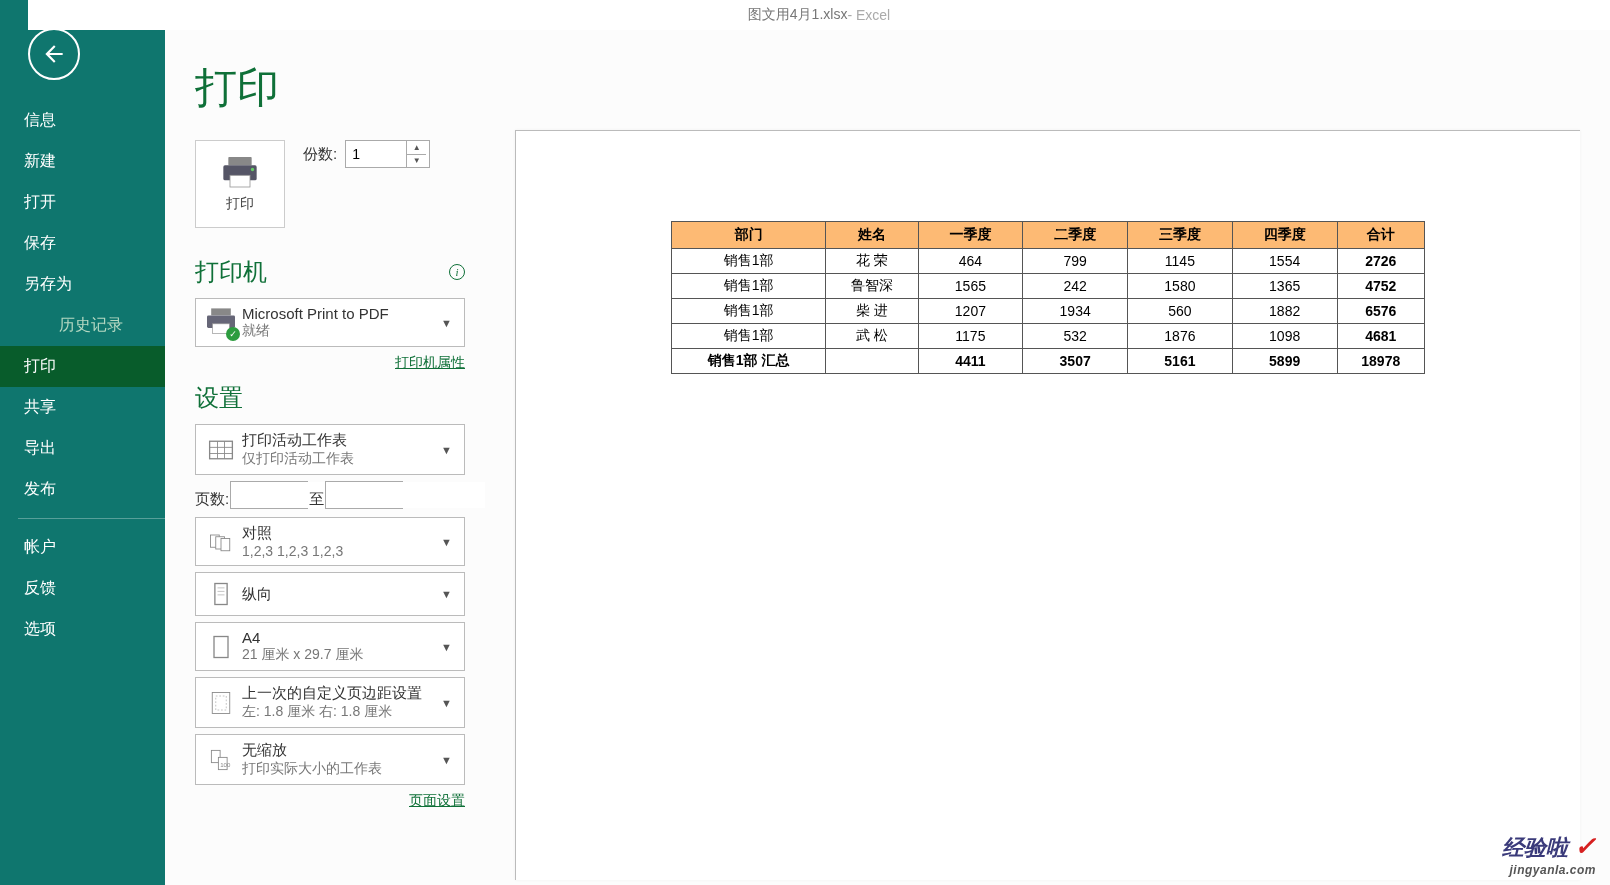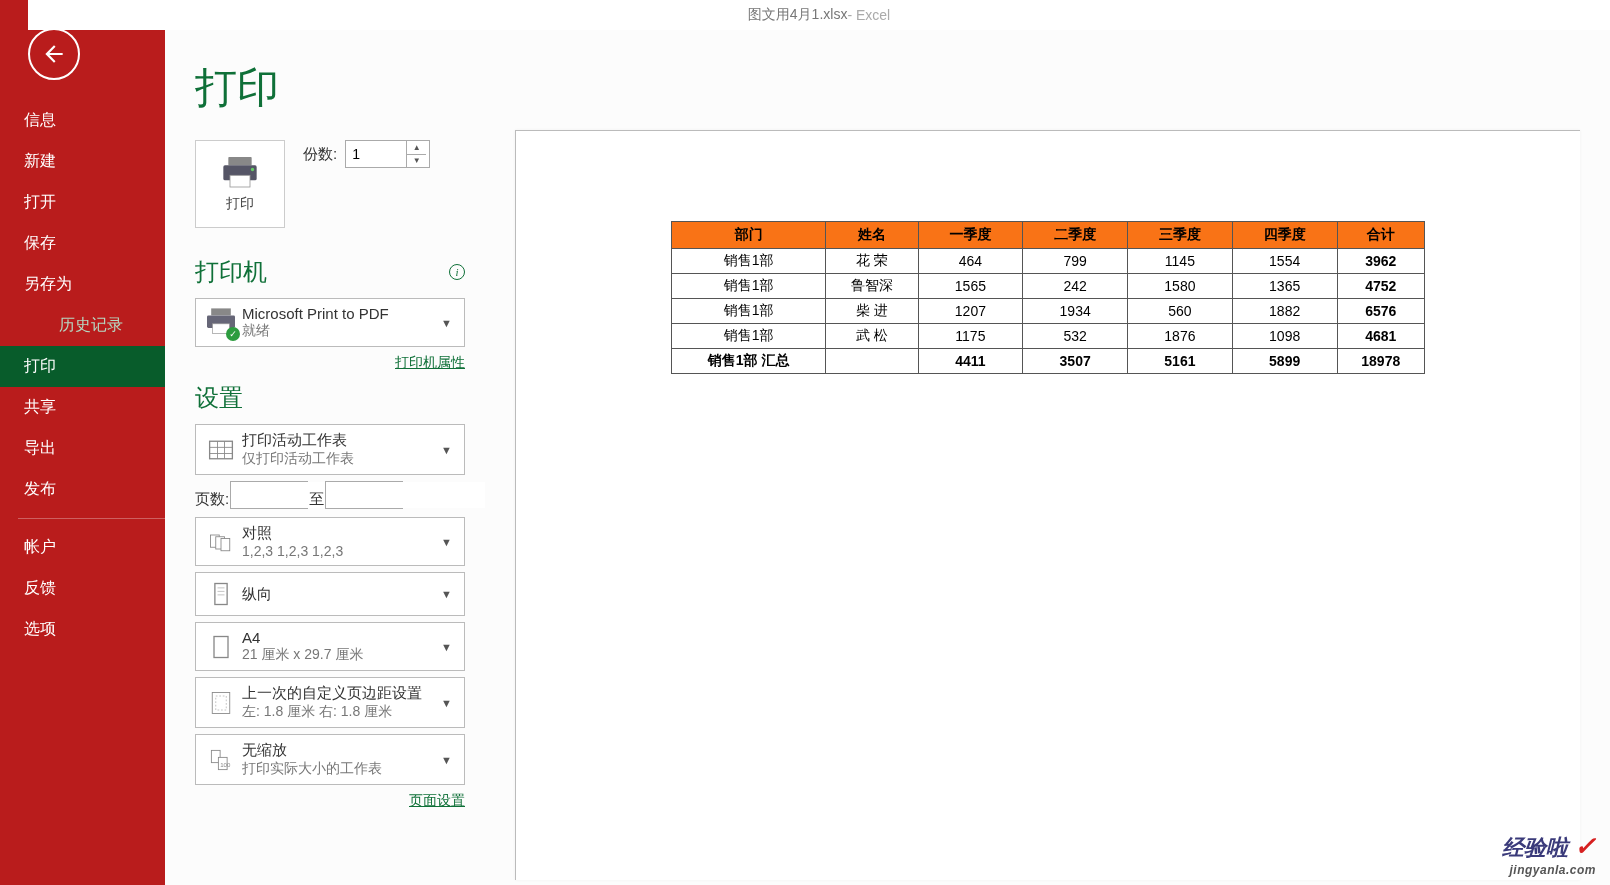--- a/index.html
+++ b/index.html
@@ -1,21 +1,21 @@
 <!DOCTYPE html>
 <html><head>
 <meta charset="utf-8">
 <style>
 * { margin: 0; padding: 0; box-sizing: border-box; font-family: "Microsoft YaHei", "Segoe UI", sans-serif; }
 body { background: #ffffff; width: 1610px; height: 885px; overflow: hidden; position: relative; }
 
 .titlebar { position: absolute; top: 0; left: 0; right: 0; height: 30px; display: flex; align-items: center; justify-content: center; font-size: 14px; color: #777; background: #fff; z-index: 5; margin-left: 28px; }
 .titlebar .light { color: #aaa; }
 
-.sidebar { position: absolute; top: 0; left: 0; width: 189px; height: 100%; background: #b91c1c; color: #fff; display: flex; flex-direction: column; padding-top: 20px; }
+.sidebar { position: absolute; top: 0; left: 0; width: 189px; height: 100%; background: #0f766e; color: #fff; display: flex; flex-direction: column; padding-top: 20px; }
 .back-btn { width: 52px; height: 52px; border: 2px solid #fff; border-radius: 50%; margin: 8px 0 20px 28px; display: flex; align-items: center; justify-content: center; cursor: pointer; }
 .back-btn svg { width: 26px; height: 26px; fill: #fff; }
 
 .nav-item { padding: 10px 24px; font-size: 16px; cursor: pointer; color: #fff; }
 .nav-item.active { background: #085c2b; }
 .nav-item.disabled { color: #b5d8c2; margin-left: 35px; }
 .nav-divider { height: 1px; background: rgba(255,255,255,0.3); margin: 8px 18px; }
 
 .main { position: absolute; left: 165px; top: 0; right: 0; bottom: 0; background: #fcfcfc; display: flex; }
 
@@ -54,21 +54,21 @@
 .num-spin input { border: none; flex: 1; padding: 0 4px; outline: none; }
 
 .printer-svg { width: 34px; height: 28px; }
 .status-badge { position: absolute; width: 14px; height: 14px; background: #2d9c3f; border-radius: 50%; bottom: -2px; right: -2px; display: flex; align-items: center; justify-content: center; color: #fff; font-size: 9px; }
 .printer-wrap { position: relative; }
 
 .preview-col { flex: 1; background: #fcfcfc; padding: 130px 30px 30px 30px; position: relative; }
 .preview-page { background: #fff; border: 1px solid #bbb; border-right: none; border-bottom: none; width: 100%; height: 750px; box-shadow: 0 0 3px rgba(0,0,0,0.05); padding: 90px 155px; }
 
 .data-table { border-collapse: collapse; width: 100%; font-size: 14px; }
-.data-table th { background: #f97316; border: 1px solid #555; padding: 4px 12px; font-weight: bold; text-align: center; }
+.data-table th { background: #fdba74; border: 1px solid #555; padding: 4px 12px; font-weight: bold; text-align: center; }
 .data-table td { border: 1px solid #555; padding: 3px 8px; text-align: center; }
 .data-table .sum-row td { font-weight: bold; }
 
 .watermark { position: absolute; bottom: 8px; right: 14px; font-family: Arial, sans-serif; text-align: right; }
 .watermark .wm1 { font-size: 22px; font-weight: bold; color: #3a3a7a; font-style: italic; text-align: right; }
 .watermark .wm1 .check { color: #d62020; font-size: 26px; }
 .watermark .wm2 { font-size: 12px; color: #555; font-style: italic; font-weight: bold; letter-spacing: 0.5px; }
 
 .sheet-icon svg, .orient-icon svg, .a4-icon svg, .margin-icon svg, .scale-icon svg, .collate-icon svg { width: 28px; height: 28px; }
 </style>
@@ -280,21 +280,21 @@
             </tr>
           </thead>
         <tbody id="tbody">
             <tr>
               <td>销售1部</td>
               <td>花  荣</td>
               <td>464</td>
               <td>799</td>
               <td>1145</td>
               <td>1554</td>
-              <td style="font-weight: bold;">3962</td>
+              <td style="font-weight: bold;">2726</td>
             </tr>
             <tr>
               <td>销售1部</td>
               <td>鲁智深</td>
               <td>1565</td>
               <td>242</td>
               <td>1580</td>
               <td>1365</td>
               <td style="font-weight: bold;">4752</td>
             </tr>

